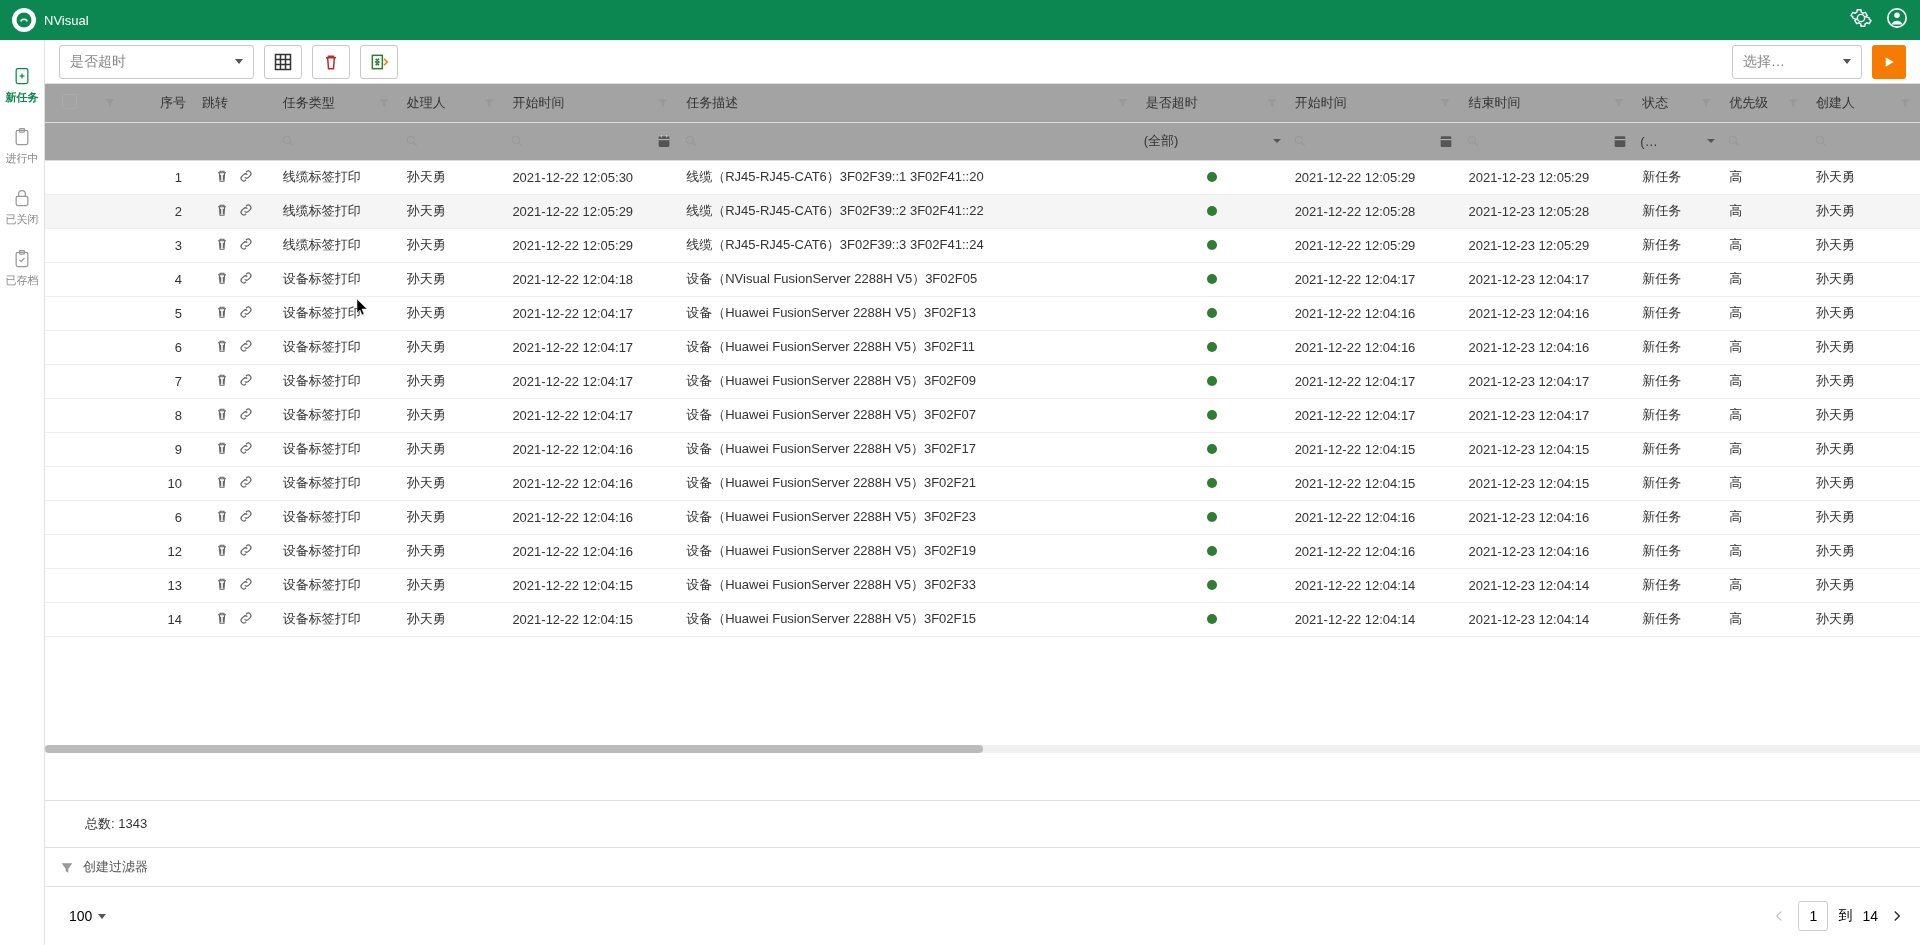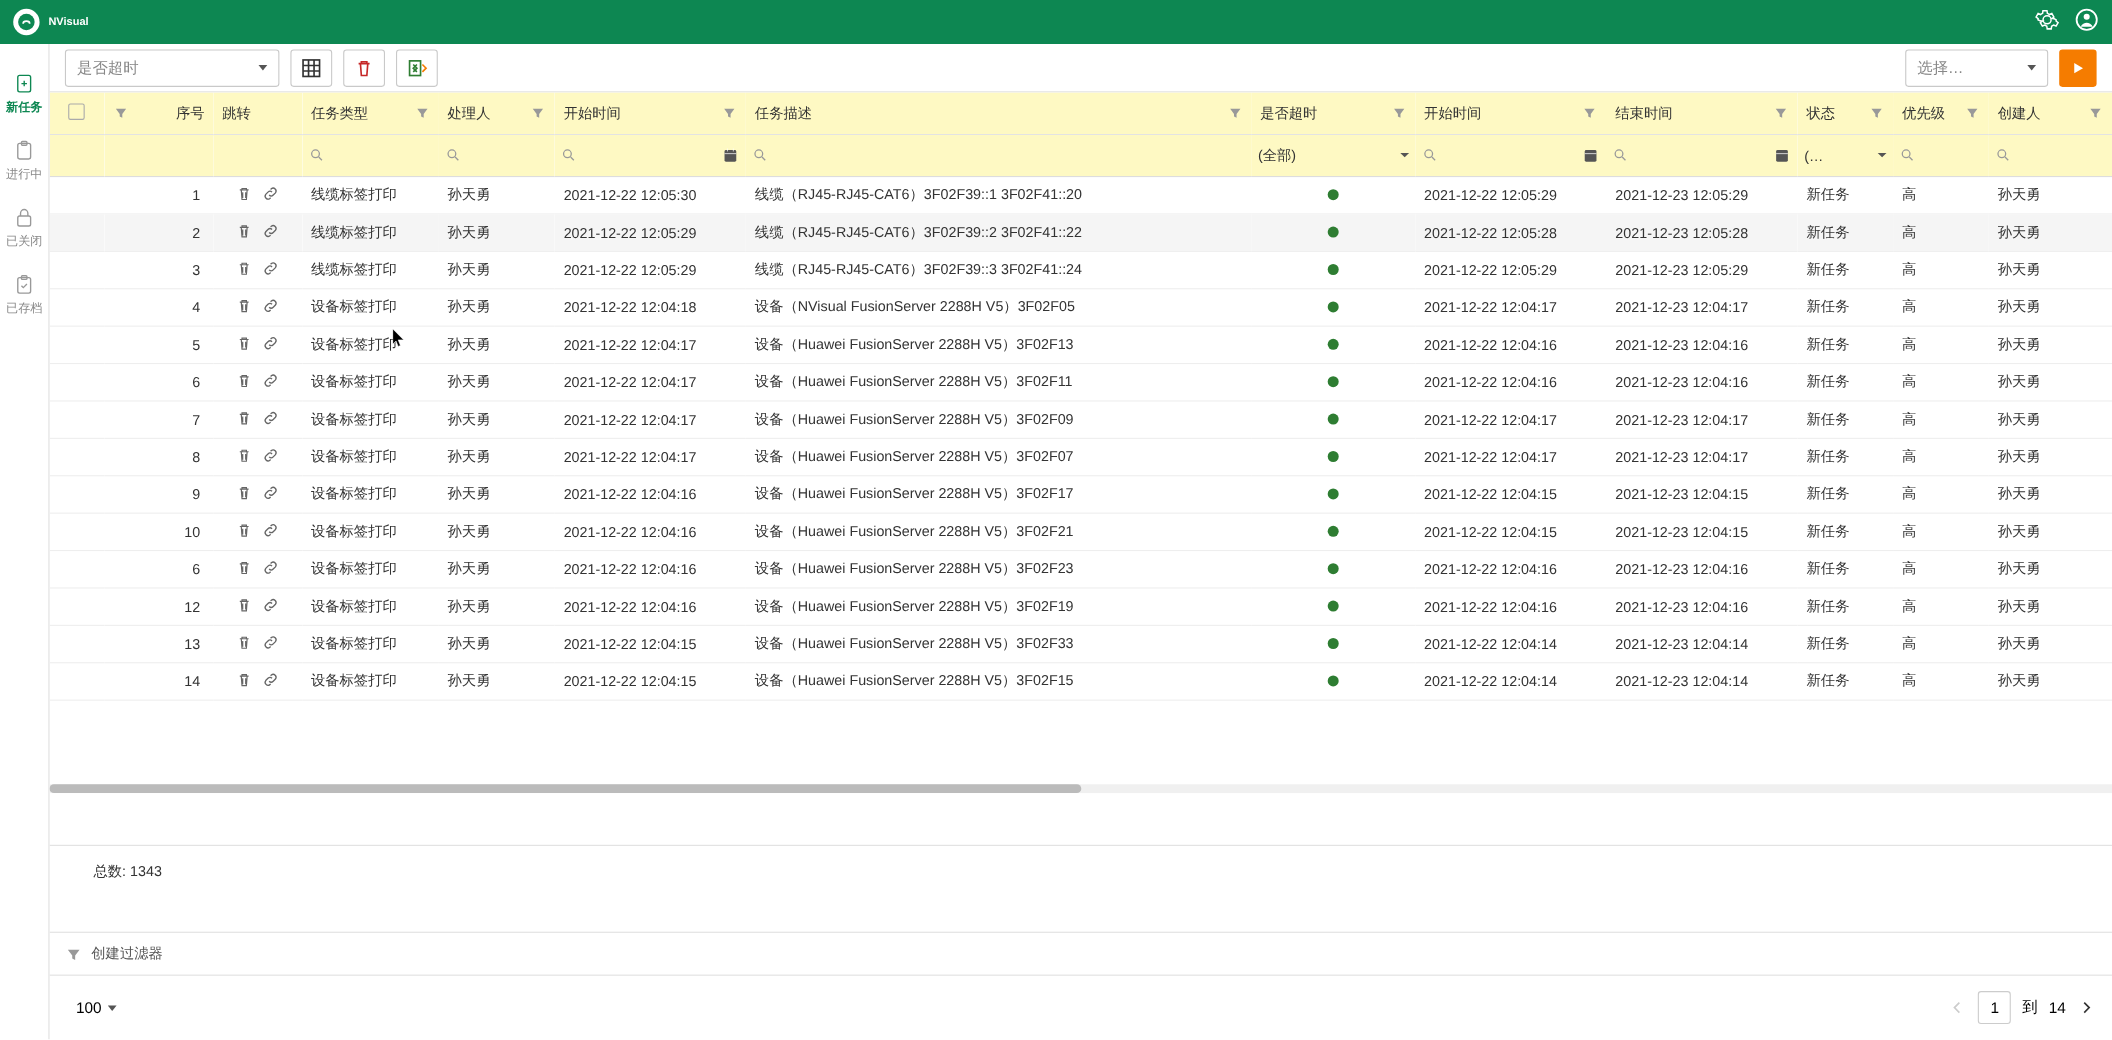--- a/index.html
+++ b/index.html
@@ -2,21 +2,21 @@
 <html><head>
   <meta charset="utf-8">
   <style>
     * { margin: 0; padding: 0; box-sizing: border-box; font-family: Arial, "Microsoft YaHei", sans-serif; }
     body { background: #fff; overflow: hidden; }
     
     .header { height: 40px; background: #0d8752; display: flex; align-items: center; justify-content: space-between; padding: 0 12px; color: #fff; }
     .header-left { display: flex; align-items: center; gap: 8px; }
     .logo { width: 24px; height: 24px; background: #fff; border-radius: 50%; display: flex; align-items: center; justify-content: center; color: #0d8752; font-size: 14px; font-weight: bold; }
     .logo svg { width: 18px; height: 18px; }
-    .app-title { font-size: 10px; font-weight: 700; }
+    .app-title { font-size: 13px; font-weight: 400; }
     .header-right { display: flex; align-items: center; gap: 14px; }
     .header-icon { cursor: pointer; }
     .header-icon svg { width: 22px; height: 22px; fill: #fff; }
     
     .layout { display: flex; height: calc(100vh - 40px); }
     
     .sidebar { width: 45px; background: #fff; border-right: 1px solid #e0e0e0; display: flex; flex-direction: column; padding-top: 18px; }
     .sidebar-item { display: flex; flex-direction: column; align-items: center; padding: 8px 0 14px; cursor: pointer; }
     .sidebar-item.active .sidebar-label { color: #0d8752; font-weight: 600; }
     .sidebar-icon { width: 20px; height: 20px; margin-bottom: 4px; }
@@ -32,21 +32,21 @@
     .select-box.right { width: 130px; }
     .select-arrow { margin-left: auto; border-left: 4px solid transparent; border-right: 4px solid transparent; border-top: 5px solid #555; }
     .toolbar-btn { width: 38px; height: 34px; border: 1px solid #c9c9c9; border-radius: 3px; display: flex; align-items: center; justify-content: center; cursor: pointer; }
     .toolbar-btn svg { width: 20px; height: 20px; }
     .toolbar-spacer { flex: 1; }
     .play-btn { width: 34px; height: 34px; background: #f57c00; border-radius: 3px; display: flex; align-items: center; justify-content: center; cursor: pointer; }
     .play-btn svg { width: 16px; height: 16px; fill: #fff; }
     
     .table-wrap { flex: 1; overflow: auto; position: relative; }
     table { border-collapse: collapse; width: 100%; table-layout: fixed; font-size: 13px; }
-    thead { position: sticky; top: 0; background: #fef9c3; z-index: 2; }
+    thead { position: sticky; top: 0; background: #a3a3a3; z-index: 2; }
     th { text-align: left; font-weight: 500; color: #333; border-bottom: 1px solid #ddd; height: 38px; padding: 0 8px; position: relative; }
     th.check { width: 40px; text-align: center; }
     .th-content { display: flex; align-items: center; justify-content: space-between; gap: 4px; }
     .filter-icon { fill: #999; width: 14px; height: 14px; cursor: pointer; }
     
     .filter-row th { height: 38px; padding: 4px 6px; border-bottom: 1px solid #ddd; }
     .filter-cell { display: flex; align-items: center; gap: 4px; }
     .search-icon { width: 14px; height: 14px; fill: #999; flex-shrink: 0; }
     .filter-input { border: none; outline: none; flex: 1; font-size: 12px; width: 100%; background: transparent; }
     .cal-icon { width: 16px; height: 16px; fill: #555; margin-left: auto; flex-shrink: 0; cursor: pointer; }
@@ -58,21 +58,21 @@
     td.num { text-align: right; padding-right: 12px; }
     td.actions { text-align: center; }
     .act-icon { width: 16px; height: 16px; fill: #666; display: inline-block; margin: 0 4px; cursor: pointer; }
     .dot { width: 10px; height: 10px; background: #2e7d32; border-radius: 50%; display: inline-block; margin: 0 auto; }
     td.center { text-align: center; }
     
     .scrollbar { height: 8px; background: #f0f0f0; position: relative; }
     .scrollbar-thumb { position: absolute; left: 0; height: 8px; background: #bbb; width: 50%; border-radius: 4px; }
     
     .footer1 { padding: 14px 40px; font-size: 13px; color: #333; border-top: 1px solid #e0e0e0; margin-top: 47px; }
-    .footer2 { display: flex; align-items: flex-end; padding: 10px 14px; gap: 8px; border-top: 1px solid #e0e0e0; font-size: 13px; color: #555; margin-top: 32px; }
+    .footer2 { display: flex; align-items: flex-end; padding: 10px 14px; gap: 8px; border-top: 1px solid #e0e0e0; font-size: 13px; color: #555; }
     .footer3 { display: flex; align-items: center; padding: 14px; justify-content: space-between; border-top: 1px solid #e0e0e0; gap: 22px; }
     .page-size { display: flex; align-items: center; gap: 6px; font-size: 14px; padding: 4px 10px; cursor: pointer; }
     .pagination { display: flex; align-items: center; gap: 10px; font-size: 14px; }
     .page-box { width: 30px; height: 30px; border: 1px solid #ccc; display: flex; align-items: center; justify-content: center; border-radius: 3px; }
     .nav-arrow { width: 18px; height: 18px; cursor: pointer; }
     .nav-arrow.disabled svg { stroke: #ccc; }
     .nav-arrow svg { stroke: #333; fill: none; stroke-width: 2; width: 18px; height: 18px; }
     
     .checkbox { width: 15px; height: 15px; border: 1px solid #aaa; border-radius: 2px; display: inline-block; }
     

